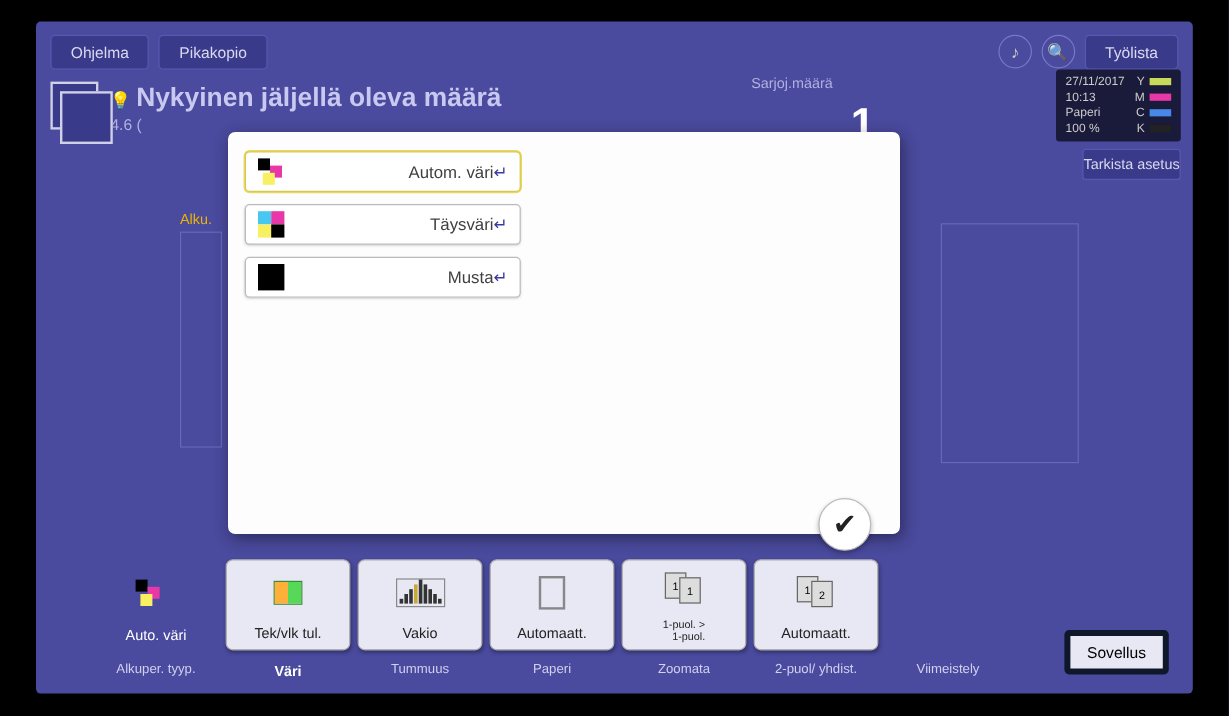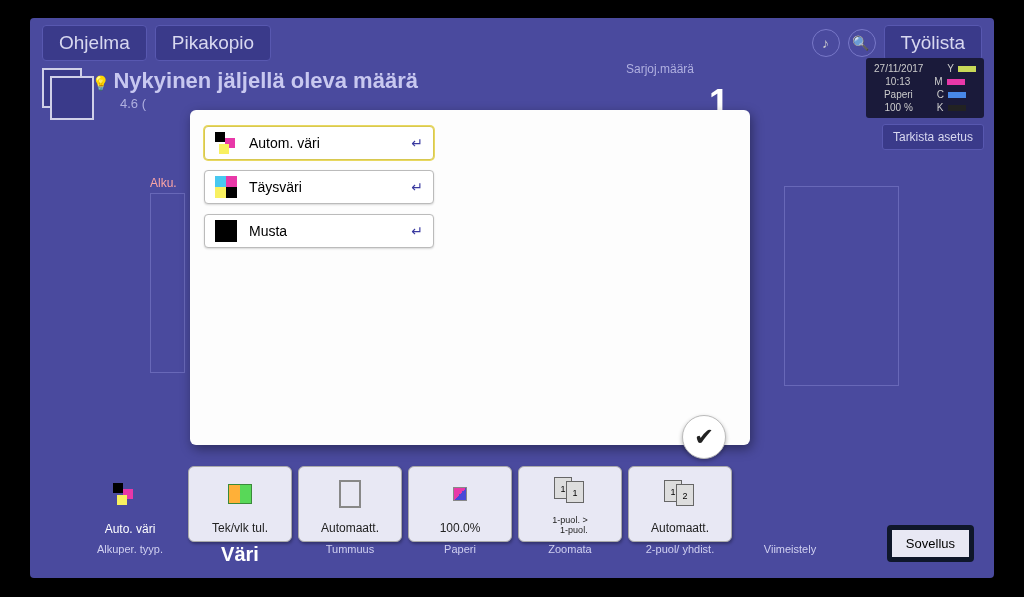--- a/index.html
+++ b/index.html
@@ -1,58 +1,58 @@
 <!DOCTYPE html>
 <html><head>
 <meta charset="utf-8">
 <style>
 * { margin: 0; padding: 0; box-sizing: border-box; font-family: Arial, sans-serif; }
 body { background: #000; width: 1024px; height: 597px; overflow: hidden; position: relative; }
 .screen { position: absolute; top: 18px; left: 30px; width: 964px; height: 560px; background: #4a4a9e; border-radius: 4px; }
 
 
 .topbar { display: flex; align-items: center; gap: 8px; padding: 10px 12px; height: 50px; }
-.nav-btn { background: #3a3a8a; color: #d8d8f0; border: 1px solid #5858b0; padding: 6px 16px; border-radius: 4px; font-size: 19px; cursor: pointer; }
+.nav-btn { background: #3a3a8a; color: #d8d8f0; border: 1px solid #5858b0; padding: 6px 16px; border-radius: 4px; font-size: 13px; cursor: pointer; }
 .nav-code { background: #1a1a3a; color: #aaa; font-size: 12px; padding: 6px 12px; border-radius: 3px; font-family: monospace; }
 .topbar-spacer { flex: 1; }
 .icon-circ { width: 28px; height: 28px; border-radius: 50%; border: 1px solid #7878c8; display: flex; align-items: center; justify-content: center; color: #ccc; font-size: 14px; }
 
 
 .title-row { display: flex; align-items: flex-start; padding: 0 12px; position: relative; }
 .doc-ico { width: 40px; height: 40px; border: 2px solid #d0d0e8; background: #3a3a8a; margin-right: 10px; position: relative; }
 .doc-ico::after { content: ""; position: absolute; left: 6px; top: 6px; width: 40px; height: 40px; border: 2px solid #d0d0e8; background: #3a3a8a; }
 .bulb { color: #ffee44; font-size: 14px; margin-right: 4px; }
 .title-txt { color: #c8c8f0; font-size: 22px; font-weight: bold; }
-.sub-txt { color: #b0b0e0; font-size: 13px; margin-top: 2px; padding-left: 28px; }
+.sub-txt { color: #b0b0e0; font-size: 13px; margin-top: 2px; }
 .sets-label { position: absolute; right: 300px; top: -6px; color: #b0b0e0; font-size: 12px; }
 .big-one { position: absolute; right: 265px; top: 14px; color: #fff; font-size: 36px; font-weight: bold; }
 .status-box { position: absolute; right: 10px; top: -10px; background: #1a1a3a; padding: 4px 8px; font-size: 10px; color: #ccc; line-height: 13px; border-radius: 3px; }
-.status-box .row { display: flex; justify-content: center; gap: 24px; }
+.status-box .row { display: flex; justify-content: space-between; gap: 10px; }
 .swatch { width: 18px; height: 6px; display: inline-block; margin-left: 4px; }
-.check-btn { position: absolute; right: 10px; top: 56px; background: #3a3a8a; color: #d8d8f0; border: 1px solid #5858b0; padding: 5px 10px; font-size: 12px; border-radius: 3px; cursor: pointer; }
+.check-btn { position: absolute; right: 10px; top: 56px; background: #3a3a8a; color: #d8d8f0; border: 1px solid #5858b0; padding: 5px 0; font-size: 12px; border-radius: 3px; cursor: pointer; }
 
 
 .preview-left { position: absolute; left: 120px; top: 175px; width: 35px; height: 180px; border: 1px solid #6868b8; }
 .preview-right { position: absolute; right: 95px; top: 168px; width: 115px; height: 200px; border: 1px solid #6868b8; }
-.alku { position: absolute; left: 120px; top: 158px; color: #fca5a5; font-size: 12px; }
+.alku { position: absolute; left: 120px; top: 158px; color: #eab308; font-size: 12px; }
 
 
 .popup { position: absolute; left: 160px; top: 92px; width: 560px; height: 335px; background: #fdfdfd; border-radius: 6px; box-shadow: 2px 4px 12px rgba(0,0,0,0.4); padding: 16px 14px; }
 .popup-item { display: flex; align-items: center; width: 230px; background: #fff; border: 1px solid #bbb; border-radius: 4px; padding: 5px 10px; margin-bottom: 10px; cursor: pointer; box-shadow: 0 1px 2px rgba(0,0,0,0.15); }
 .popup-item.sel { border: 1px solid #d8c850; box-shadow: 0 0 0 1px #e8d860; }
 .pi-icon { width: 22px; height: 22px; margin-right: 12px; position: relative; }
 .ico-auto .a { position: absolute; width: 10px; height: 10px; }
 .ico-auto .a1 { background: #000; top: 0; left: 0; }
 .ico-auto .a2 { background: #e838a8; top: 6px; left: 10px; }
 .ico-auto .a3 { background: #f8f060; top: 12px; left: 4px; }
 .ico-full { display: grid; grid-template-columns: 1fr 1fr; grid-template-rows: 1fr 1fr; width: 22px; height: 22px; }
 .ico-full div:nth-child(1){ background:#48c8f0; } .ico-full div:nth-child(2){ background:#e838a8; }
 .ico-full div:nth-child(3){ background:#f8f060; } .ico-full div:nth-child(4){ background:#000; }
 .ico-black { background:#000; width:22px; height:22px; }
-.pi-text { color: #000000; font-size: 14px; flex: 1; }
+.pi-text { color: #404040; font-size: 14px; flex: 1; text-align: right; }
 .pi-arrow { color: #3a3aa0; font-size: 14px; }
 .popup-check { position: absolute; bottom: -14px; right: 24px; width: 44px; height: 44px; border-radius: 50%; background: #fff; border: 1px solid #bbb; display: flex; align-items: center; justify-content: center; font-size: 24px; color: #222; box-shadow: 0 2px 4px rgba(0,0,0,0.3); }
 
 
 .tiles { position: absolute; bottom: 36px; left: 48px; display: flex; gap: 6px; }
 .tile { width: 104px; height: 76px; background: #e8e8f4; border: 1px solid #aaa; border-radius: 6px; display: flex; flex-direction: column; align-items: center; justify-content: flex-end; padding-bottom: 6px; cursor: pointer; position: relative; box-shadow: 1px 2px 3px rgba(0,0,0,0.3); }
 .tile.active { background: transparent; border: none; box-shadow: none; }
 .tile-icon { flex: 1; display: flex; align-items: center; justify-content: center; }
 .tile-text { font-size: 12px; color: #222; }
 .tile.active .tile-text { color: #fff; }
@@ -63,21 +63,21 @@
 .dup-ico { position: relative; width: 32px; height: 28px; }
 .dup-ico .d { position: absolute; width: 18px; height: 22px; border: 1px solid #666; background: #ddd; font-size: 9px; text-align: center; line-height: 22px; }
 .dup-ico .d1 { left: 0; top: 0; } .dup-ico .d2 { left: 12px; top: 4px; }
 .dup-text { font-size: 9px; line-height: 10px; text-align: right; color: #222; }
 .book-ico { width: 24px; height: 20px; border: 1px solid #3a8a3a; display: flex; }
 .book-ico div { flex: 1; } .book-ico div:first-child { background: #ffb038; } .book-ico div:last-child { background: #58d858; }
 
 
 .cats { position: absolute; bottom: 12px; left: 48px; display: flex; gap: 6px; width: 900px; }
 .cat { width: 104px; text-align: center; font-size: 11px; color: #d0d0f0; }
-.cat.big { font-size: 20px; font-weight: bold; color: #fff; }
+.cat.big { font-size: 12px; font-weight: bold; color: #fff; }
 .app-btn { position: absolute; bottom: 16px; right: 20px; background: #e8e8f4; border: 5px solid #0f172a; padding: 6px 14px; font-size: 13px; border-radius: 4px; cursor: pointer; }
 </style>
 </head>
 <body>
 
 <div class="screen">
 
   <div class="topbar">
     <button class="nav-btn">Ohjelma</button>
     <button class="nav-btn">Pikakopio</button>
@@ -165,29 +165,39 @@
       <div class="tile-icon">
           <div class="book-ico">
             <div></div>
             <div></div>
           </div>
         </div>
       <div class="tile-text">Tek/vlk tul.</div>
     </div>
     <div class="tile">
       <div class="tile-icon">
+          <div class="dens-bars">
+            <span style="height:4px"></span>
+            <span style="height:8px"></span>
+            <span style="height:12px"></span>
+            <span style="height:16px;background:#c8a838"></span>
+            <span style="height:20px"></span>
+            <span style="height:16px"></span>
+            <span style="height:12px"></span>
+            <span style="height:8px"></span>
+            <span style="height:4px"></span>
+          </div>
+        </div>
+      <div class="tile-text">Vakio</div>
+    </div>
+    <div class="tile">
+      <div class="tile-icon">
           <div class="page-ico"></div>
         </div>
       <div class="tile-text">Automaatt.</div>
-    </div>
-    <div class="tile">
-      <div class="tile-icon">
-          <div class="color-sq"></div>
-        </div>
-      <div class="tile-text">100.0%</div>
     </div>
     <div class="tile">
       <div class="tile-icon">
           <div class="dup-ico">
             <div class="d d1">1</div>
             <div class="d d2">1</div>
           </div>
         </div>
       <div class="dup-text">
           <div>1-puol. &gt;</div>

